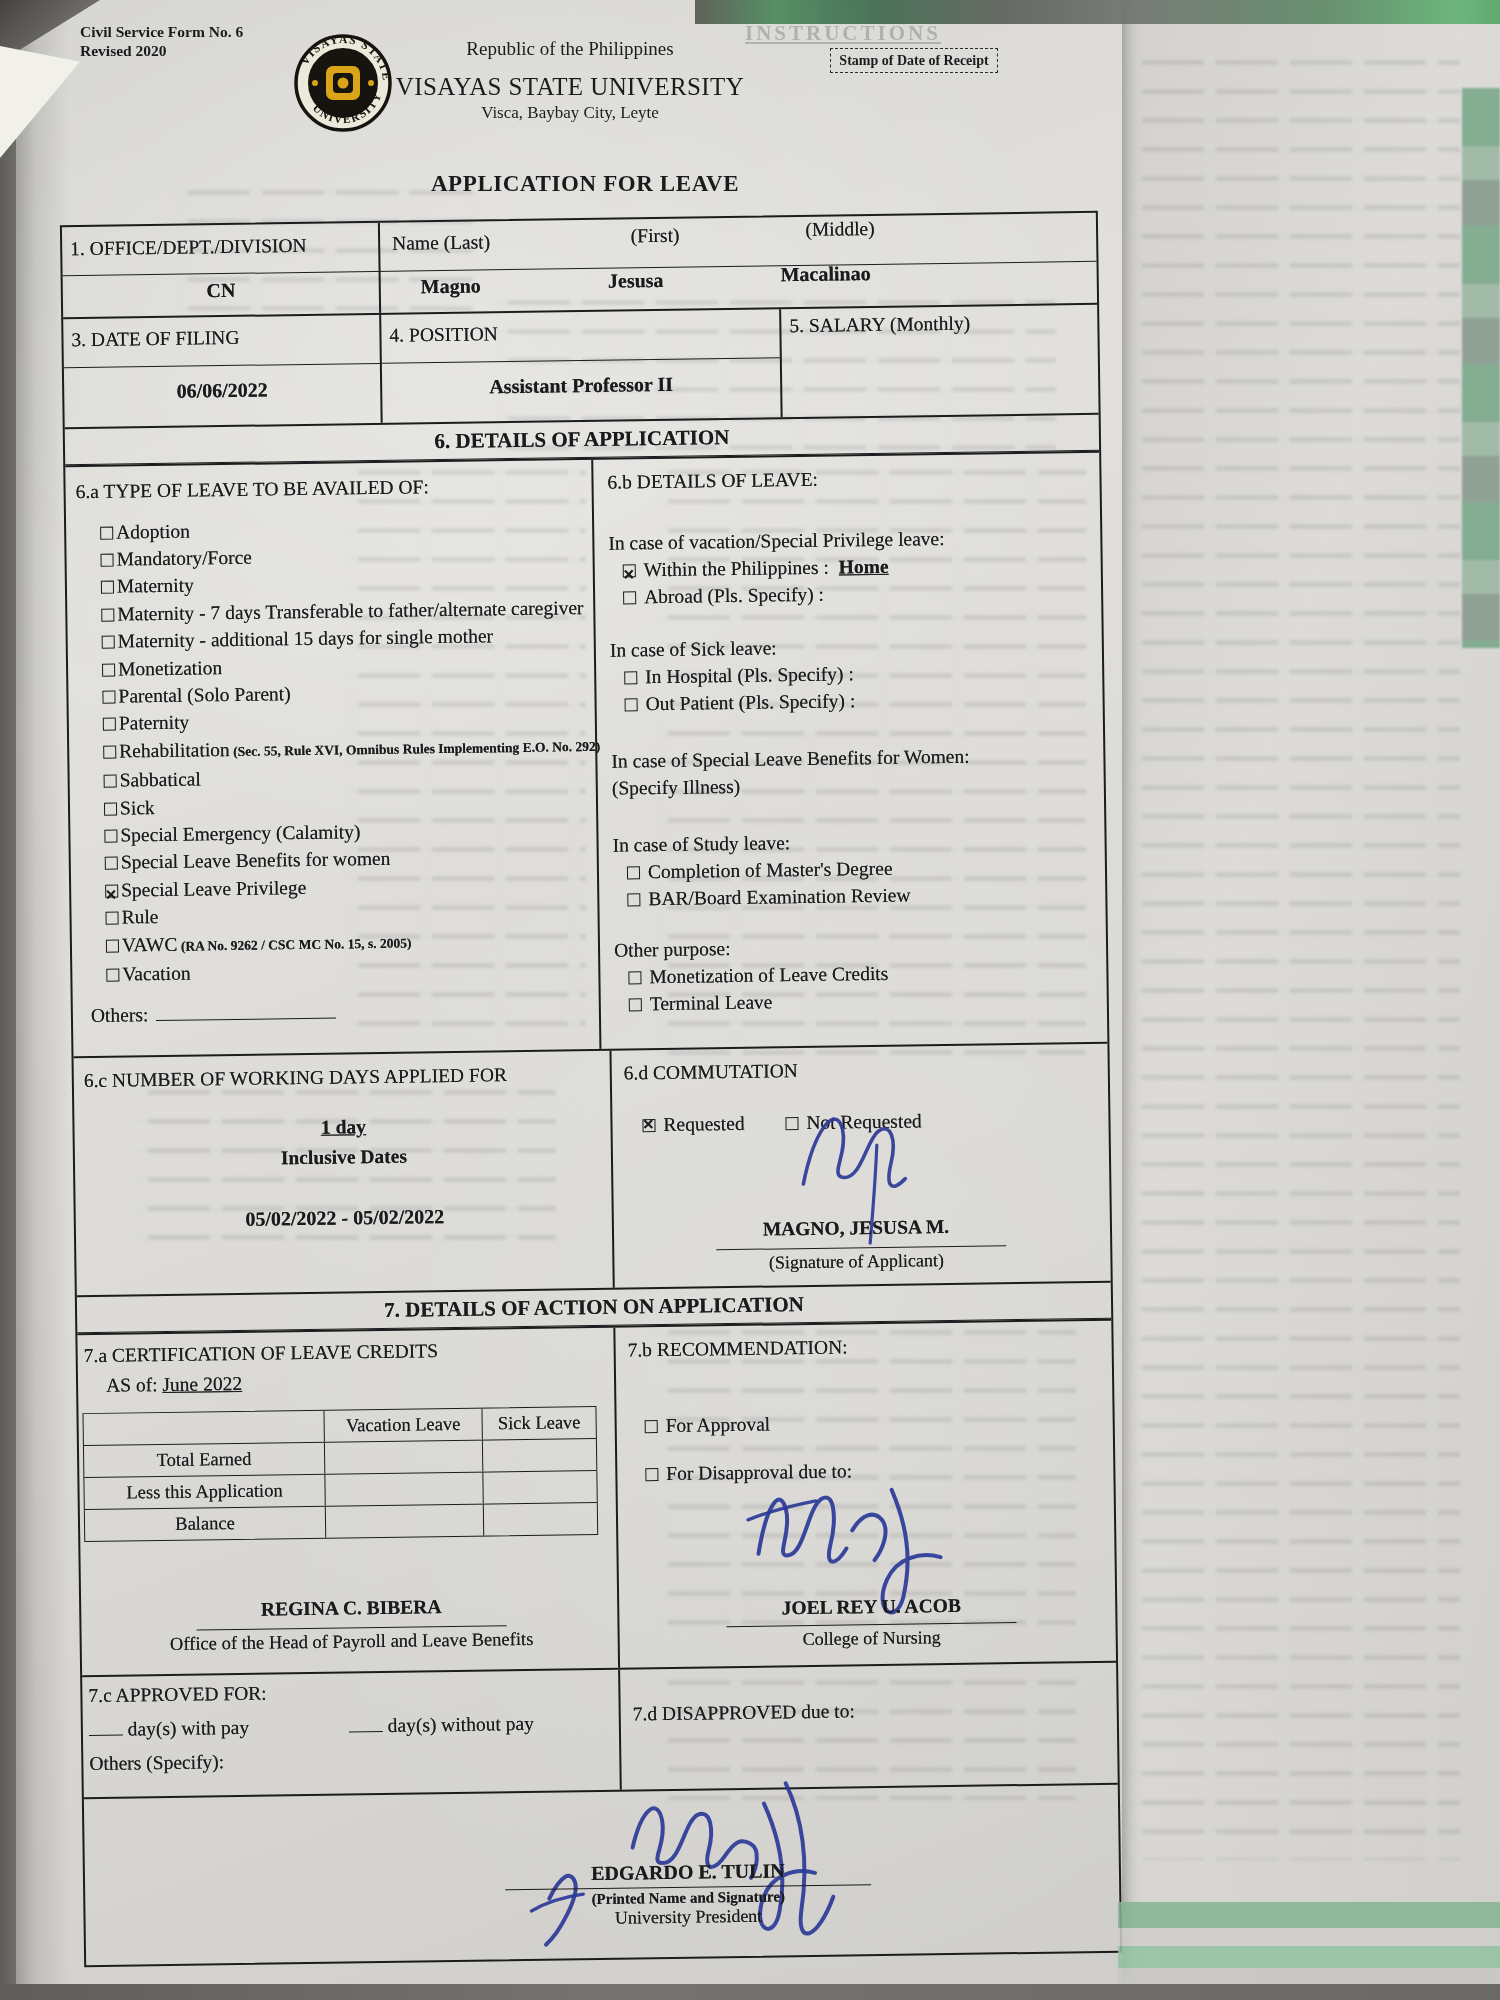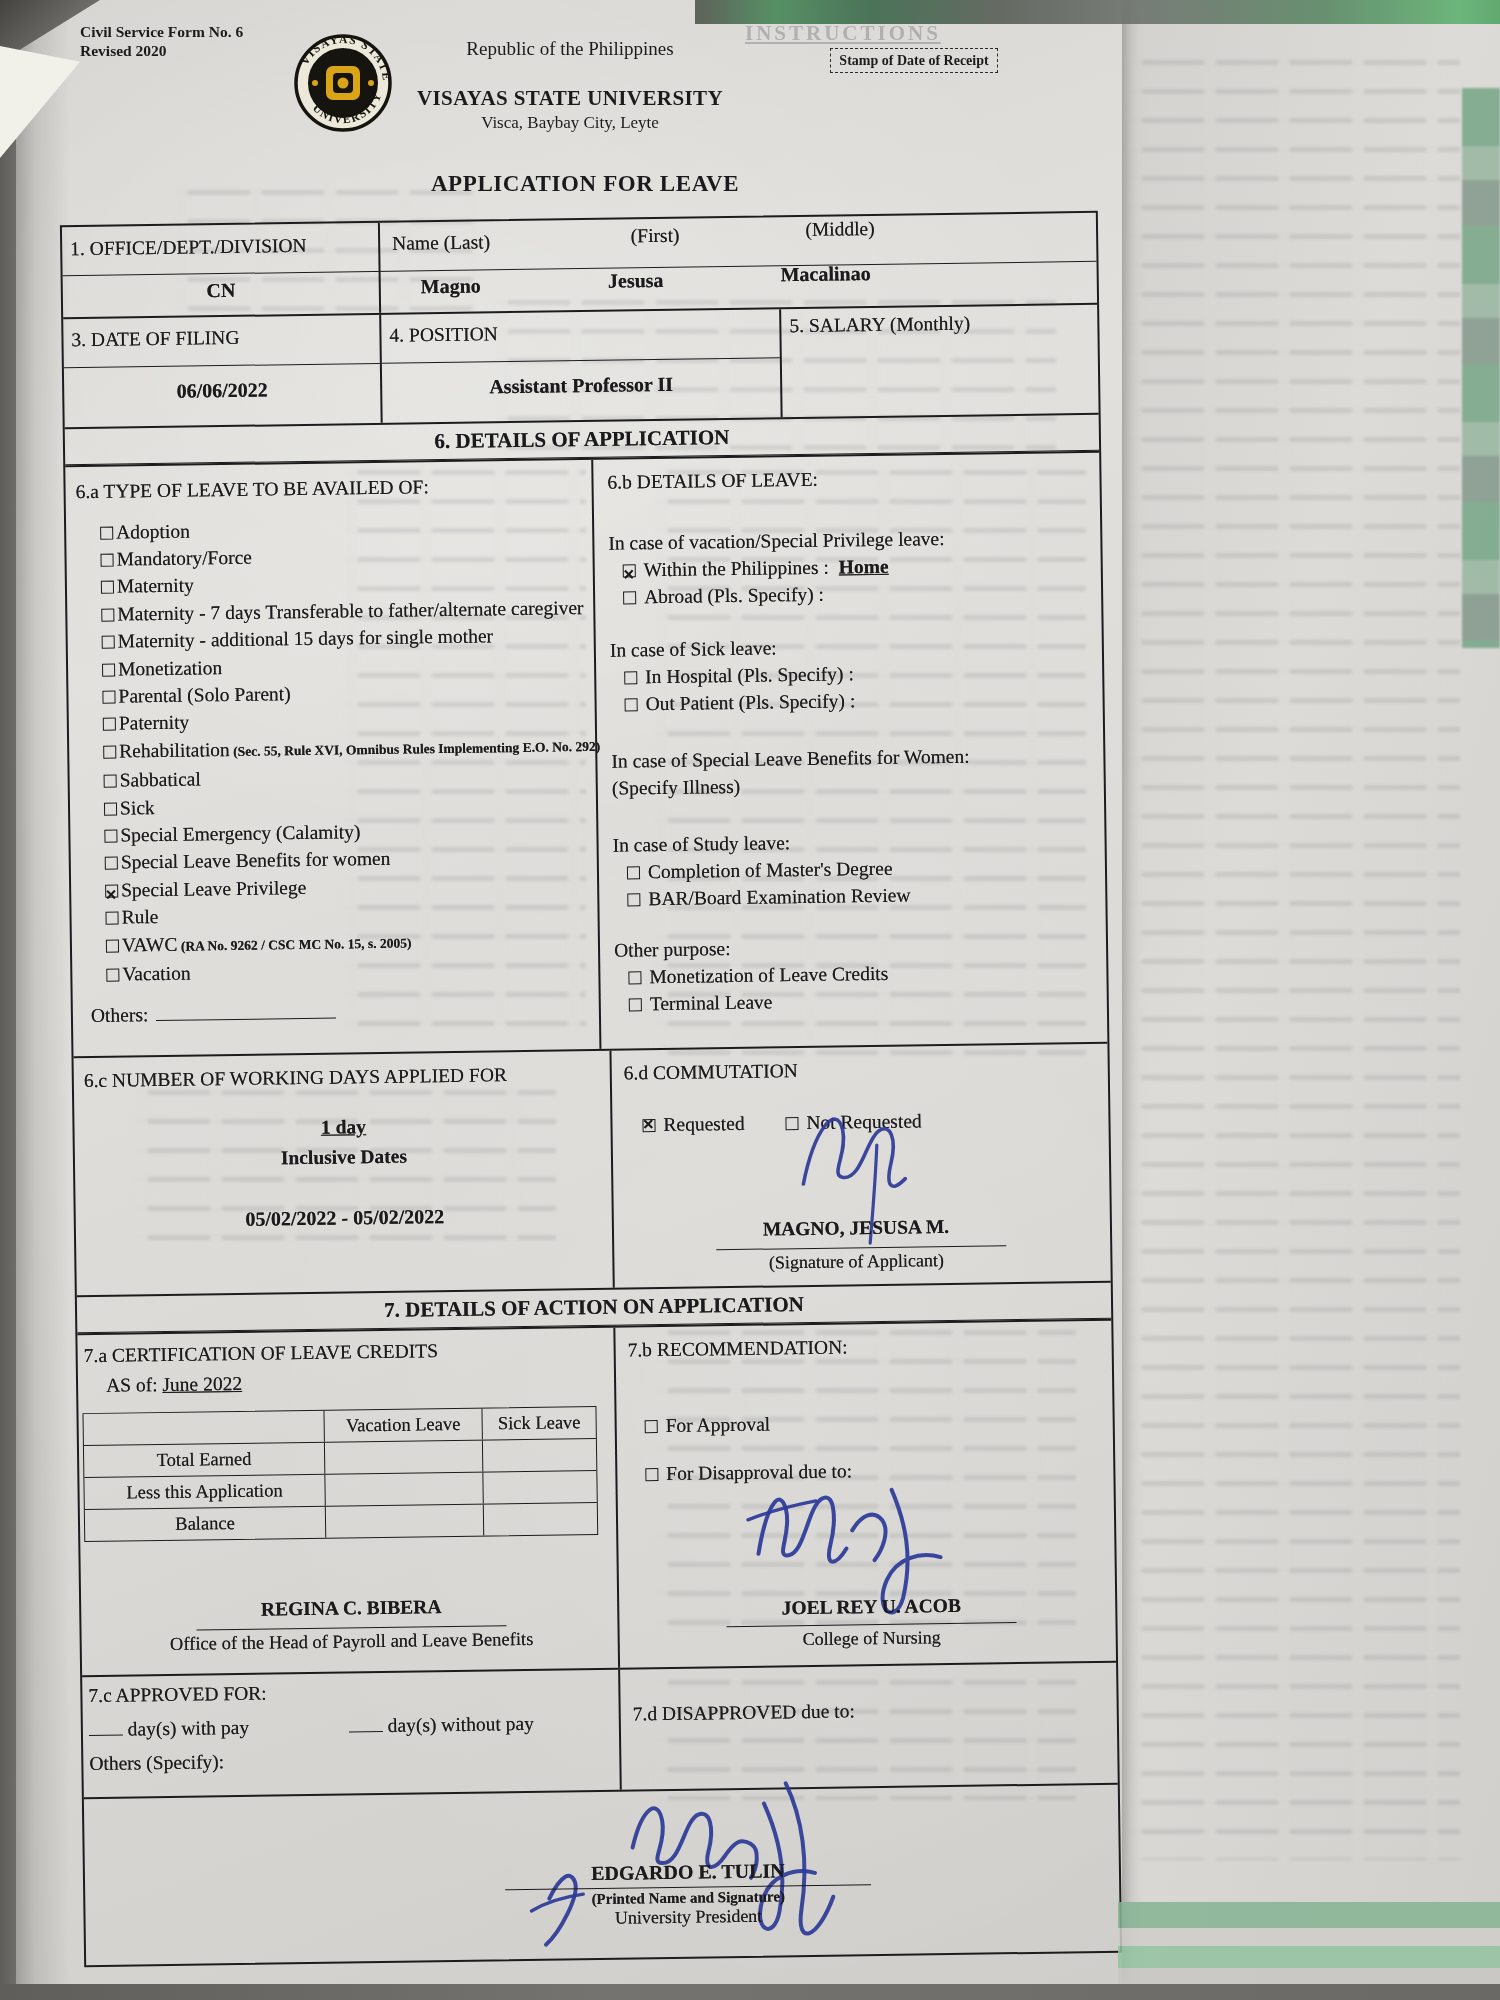--- a/index.html
+++ b/index.html
@@ -38,21 +38,21 @@
       repeating-linear-gradient(to right,rgba(220,219,215,.9) 0 12px,transparent 12px 74px),
       repeating-linear-gradient(to bottom,#3a3a46 0 5px,transparent 5px 29px);}
   #ghost-instructions{position:absolute;left:729px;top:21px;font-weight:bold;font-size:21px;
     letter-spacing:3px;color:#70707a;opacity:.4;filter:blur(.7px);text-decoration:underline;}
 
   
   #form-no{position:absolute;left:64px;top:6px;font-weight:bold;font-size:15.5px;line-height:19px;margin-top:16px;}
   #seal{position:absolute;left:277px;top:33px;width:100px;height:100px;}
   #hdr{position:absolute;left:354px;top:38px;width:400px;text-align:center;}
   #hdr .republic{font-size:19px;}
-  #hdr .univ{font-size:21px;font-weight:bold;margin-top:26px;letter-spacing:.4px;}
+  #hdr .univ{font-size:25px;font-weight:normal;margin-top:13px;letter-spacing:.4px;}
   #hdr .addr{font-size:17px;margin-top:2px;}
   #stamp-box{position:absolute;left:814px;top:48px;width:168px;height:25px;
     border:1.6px dashed #2a2a2c;font-weight:bold;font-size:14px;display:flex;
     align-items:center;justify-content:center;}
   #doc-title{position:absolute;left:269px;top:171px;width:600px;text-align:center;
     font-weight:bold;font-size:23px;letter-spacing:.6px;}
 
   
   #form-box{position:absolute;left:56px;top:218px;width:1038px;height:1742px;
     border:2px solid #1c1c1e;transform:rotate(-0.8deg);transform-origin:50% 50%;

